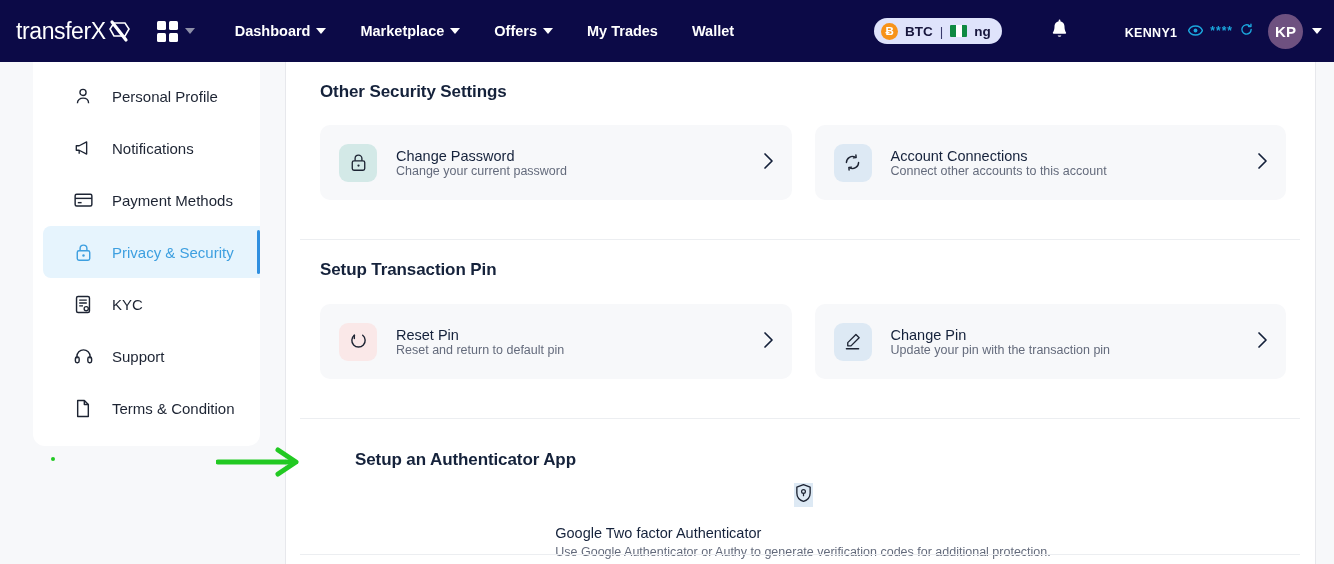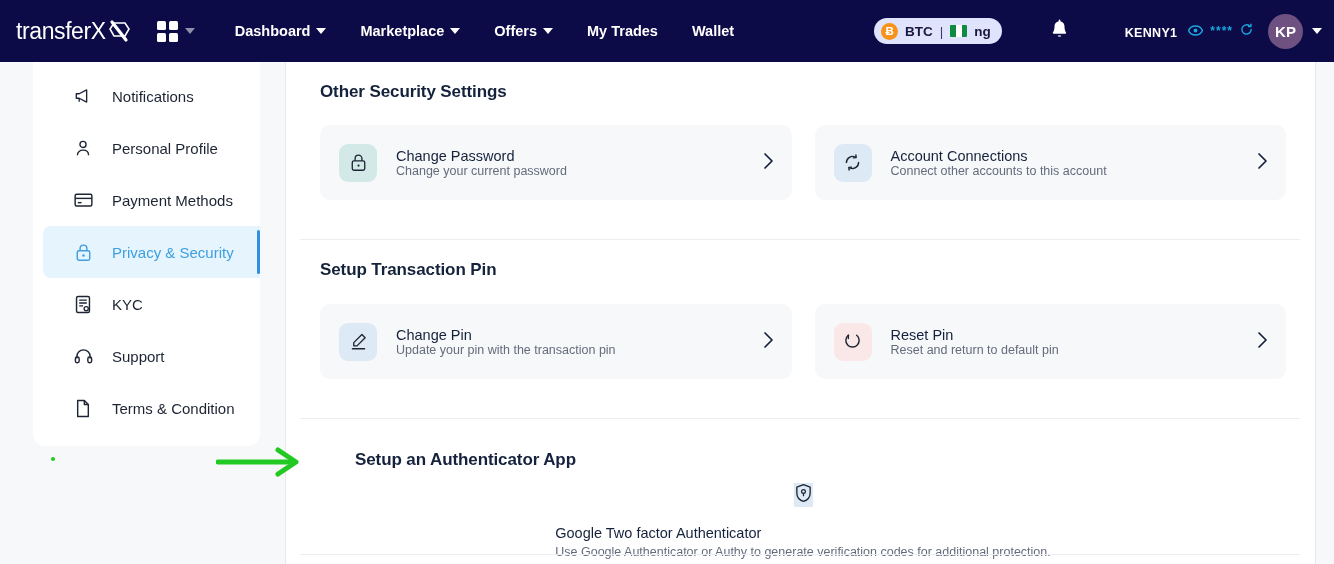--- a/index.html
+++ b/index.html
@@ -231,36 +231,36 @@
     <span class="caret wht avatar-caret"></span>
   </div>
 </div>
 
 <div class="page">
 
   <div class="sidebar-card">
 
     <div class="side-item">
       <span class="s-ico">
+        <svg width="18" height="18" viewBox="0 0 20 20">
+            <circle cx="10" cy="6" r="3.4" fill="none" stroke="#1d2433" stroke-width="1.5"></circle>
+            <path d="M3.8 18c0-3.7 2.8-5.6 6.2-5.6s6.2 1.9 6.2 5.6" fill="none" stroke="#1d2433" stroke-width="1.5"></path>
+          </svg>
+      </span>
+      <span>Personal Profile</span>
+    </div>
+
+    <div class="side-item">
+      <span class="s-ico">
         <svg width="19" height="18" viewBox="0 0 20 20">
             <path d="M2 7.5v5h3.2l8.3 4.2V3.3L5.2 7.5z" fill="none" stroke="#1d2433" stroke-width="1.5" stroke-linejoin="round"></path>
             <path d="M5.2 12.5v3.8" stroke="#1d2433" stroke-width="1.5"></path>
           </svg>
       </span>
       <span>Notifications</span>
-    </div>
-
-    <div class="side-item">
-      <span class="s-ico">
-        <svg width="18" height="18" viewBox="0 0 20 20">
-            <circle cx="10" cy="6" r="3.4" fill="none" stroke="#1d2433" stroke-width="1.5"></circle>
-            <path d="M3.8 18c0-3.7 2.8-5.6 6.2-5.6s6.2 1.9 6.2 5.6" fill="none" stroke="#1d2433" stroke-width="1.5"></path>
-          </svg>
-      </span>
-      <span>Personal Profile</span>
     </div>
 
     <div class="side-item">
       <span class="s-ico">
         <svg width="19" height="16" viewBox="0 0 20 16">
             <rect x="1.2" y="2" width="17.6" height="12.4" rx="1.6" fill="none" stroke="#1d2433" stroke-width="1.5"></rect>
             <path d="M1.2 6.3h17.6" stroke="#1d2433" stroke-width="1.5"></path>
             <path d="M4 10.8h4" stroke="#1d2433" stroke-width="1.5"></path>
           </svg>
       </span>
@@ -357,47 +357,47 @@
         </span>
       </div>
     </div>
 
     <div class="hr" style="position:absolute;left:14px;top:177px;width:1000px;"></div>
 
     <div style="position:absolute;left:34px;top:198px;" class="sec-title">Setup Transaction Pin</div>
 
     <div class="card-row" style="position:absolute;left:34px;top:242px;width:966px;">
       <div class="s-card">
+        <span class="c-ico ico-pink">
+          <svg width="19" height="19" viewBox="0 0 20 20">
+              <path d="M5.6 3.4a7 7 0 1 0 8.8 0" fill="none" stroke="#1d2433" stroke-width="1.5" stroke-linecap="round"></path>
+              <path d="M5.6 3.4v3.4" stroke="#1d2433" stroke-width="1.5" stroke-linecap="round"></path>
+            </svg>
+        </span>
+        <span class="c-txt">
+          <span class="c-title">Reset Pin</span>
+          <span class="c-sub">Reset and return to default pin</span>
+        </span>
+        <span class="chev">
+          <svg width="11" height="18" viewBox="0 0 11 18">
+              <path d="M2 2l7 7-7 7" fill="none" stroke="#14203a" stroke-width="1.7" stroke-linecap="round" stroke-linejoin="round"></path>
+            </svg>
+        </span>
+      </div>
+
+      <div class="s-card">
         <span class="c-ico ico-blue">
           <svg width="19" height="19" viewBox="0 0 20 20">
               <path d="M13.6 2.6l3.4 3.4-8.6 8.6H5v-3.4z" fill="none" stroke="#1d2433" stroke-width="1.4" stroke-linejoin="round"></path>
               <path d="M3.6 17.6h12.8" stroke="#1d2433" stroke-width="1.5" stroke-linecap="round"></path>
             </svg>
         </span>
         <span class="c-txt">
           <span class="c-title">Change Pin</span>
           <span class="c-sub">Update your pin with the transaction pin</span>
-        </span>
-        <span class="chev">
-          <svg width="11" height="18" viewBox="0 0 11 18">
-              <path d="M2 2l7 7-7 7" fill="none" stroke="#14203a" stroke-width="1.7" stroke-linecap="round" stroke-linejoin="round"></path>
-            </svg>
-        </span>
-      </div>
-
-      <div class="s-card">
-        <span class="c-ico ico-pink">
-          <svg width="19" height="19" viewBox="0 0 20 20">
-              <path d="M5.6 3.4a7 7 0 1 0 8.8 0" fill="none" stroke="#1d2433" stroke-width="1.5" stroke-linecap="round"></path>
-              <path d="M5.6 3.4v3.4" stroke="#1d2433" stroke-width="1.5" stroke-linecap="round"></path>
-            </svg>
-        </span>
-        <span class="c-txt">
-          <span class="c-title">Reset Pin</span>
-          <span class="c-sub">Reset and return to default pin</span>
         </span>
         <span class="chev">
           <svg width="11" height="18" viewBox="0 0 11 18">
               <path d="M2 2l7 7-7 7" fill="none" stroke="#14203a" stroke-width="1.7" stroke-linecap="round" stroke-linejoin="round"></path>
             </svg>
         </span>
       </div>
     </div>
 
     <div class="hr" style="position:absolute;left:14px;top:356px;width:1000px;"></div>

